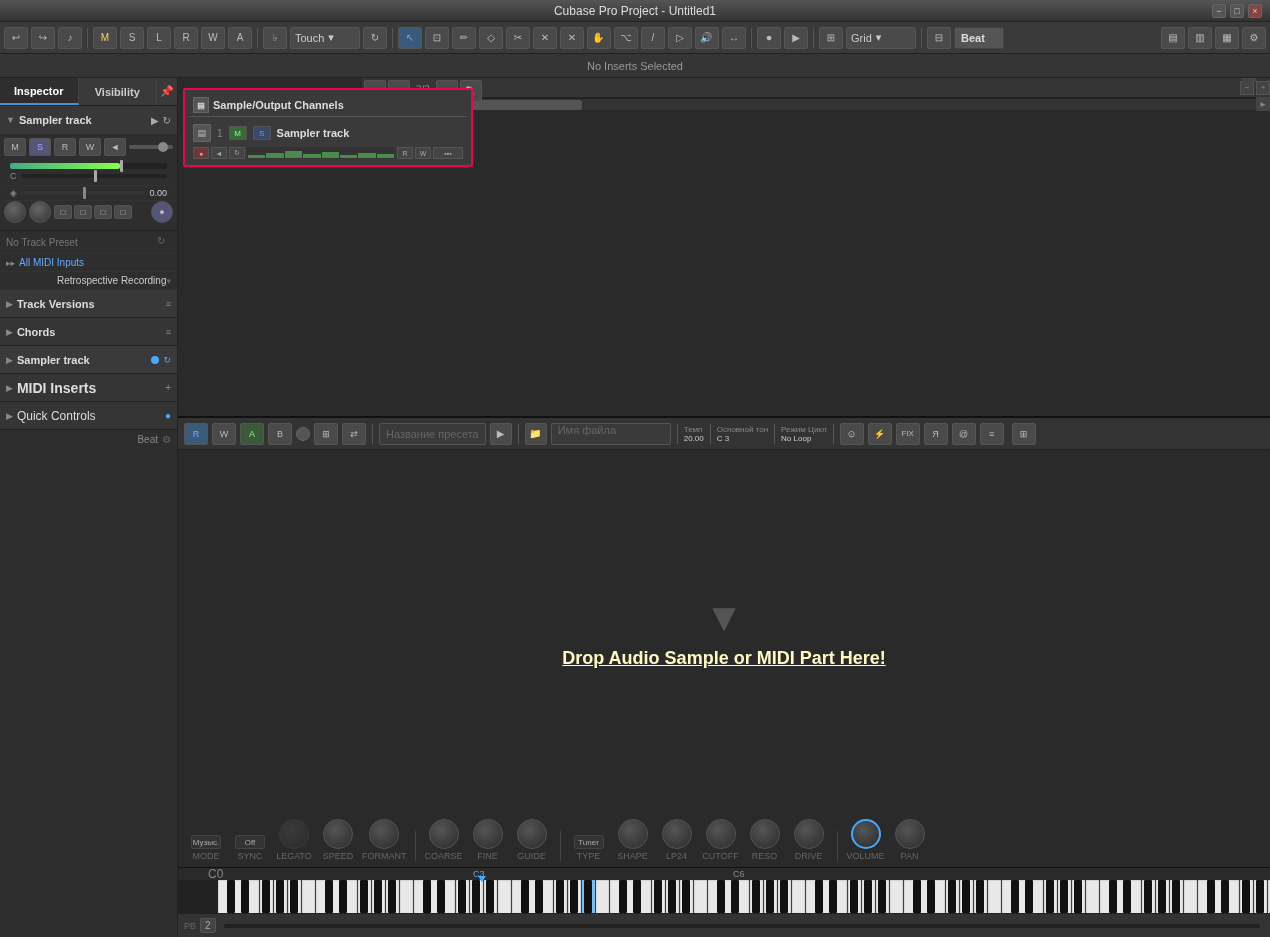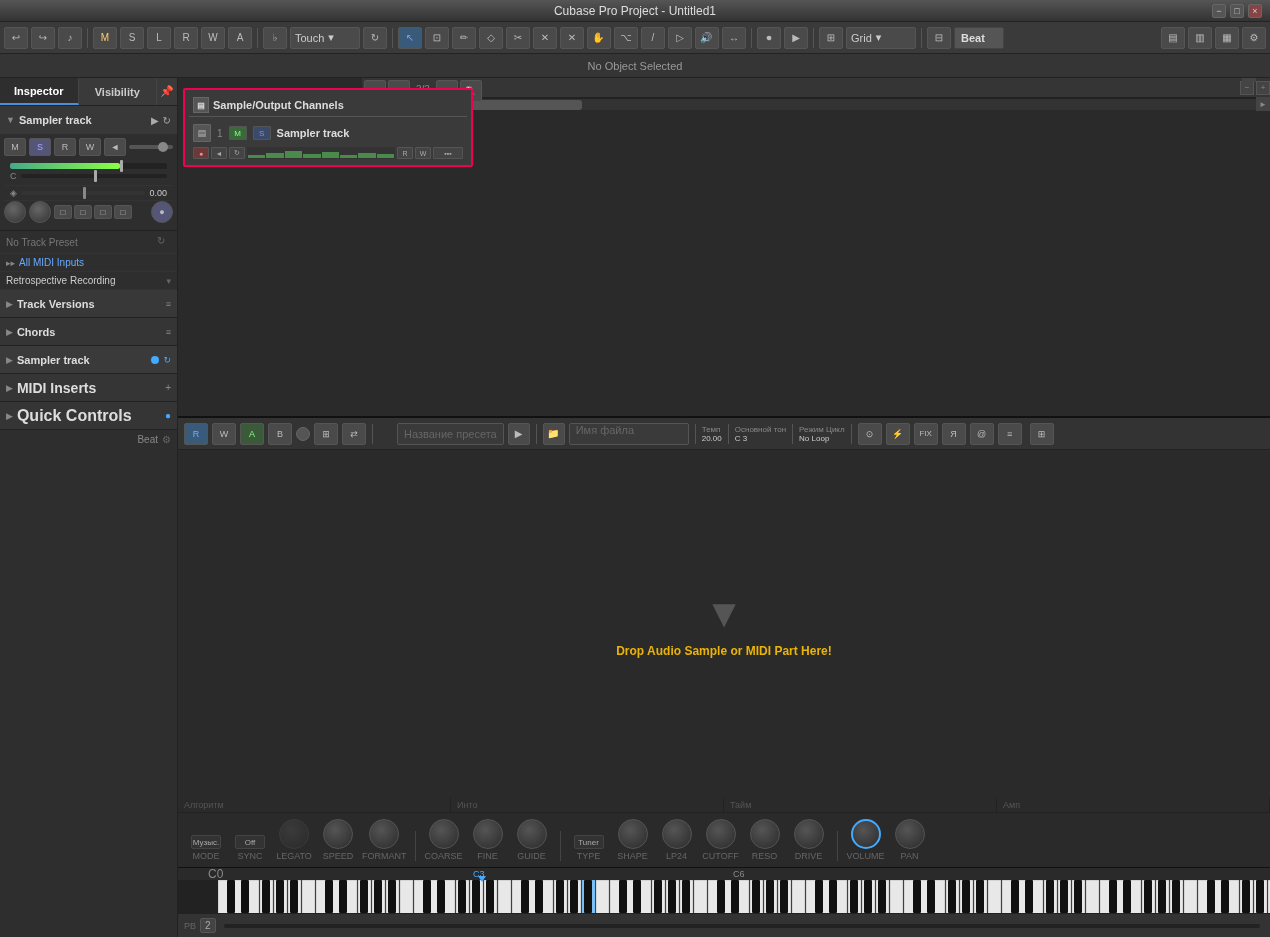--- a/index.html
+++ b/index.html
@@ -397,21 +397,21 @@
       color: #bbb; font-size: 9px; cursor: pointer;
     }
     .samp-btn.active { background: #3a5a7a; color: #7af; }
     .samp-label-btn {
       height: 22px;
       background: #3a3a3a;
       border: 1px solid #555;
       border-radius: 2px;
       padding: 0 6px;
       display: flex; align-items: center;
-      color: #888; font-size: 11px; margin-left: 18px;
+      color: #888; font-size: 11px;
     }
     .samp-input {
       height: 22px;
       background: #3a3a3a;
       border: 1px solid #555;
       border-radius: 2px;
       padding: 0 6px;
       color: #888; font-size: 11px;
       flex: 1;
     }
@@ -426,23 +426,24 @@
       align-items: center;
       justify-content: center;
       gap: 8px;
       color: #666;
     }
     .drop-arrow {
       font-size: 40px;
       color: #555;
     }
     .drop-text {
-      font-size: 12px;
-      color: #eab308;
+      font-size: 18px;
+      color: #fef9c3;
       font-weight: bold;
+      text-decoration: underline;
     }
     .ctrl-label {
       font-size: 9px;
       color: #666;
       text-transform: uppercase;
       text-align: center;
       min-width: 40px;
     }
     .ctrl-knob {
       width: 30px; height: 30px;
@@ -554,20 +555,21 @@
     .insp-midi-label {
       font-size: 10px;
       color: #6af;
       flex: 1;
     }
     .insp-retrospective {
       padding: 3px 6px;
       display: flex;
       align-items: center;
       border-bottom: 1px solid #333;
+      text-align: right;
     }
     .insp-retro-label {
       font-size: 10px;
       color: #ccc;
       flex: 1;
     }
     .insp-dropdown-arrow {
       color: #666; font-size: 9px;
     }
     .insp-track-versions {
@@ -751,21 +753,21 @@
   <div class="toolbar-btn">⊟</div>
   <div class="toolbar-label">Beat</div>
   <div style="flex:1"></div>
   <div class="toolbar-btn">▤</div>
   <div class="toolbar-btn">▥</div>
   <div class="toolbar-btn">▦</div>
   <div class="toolbar-btn">⚙</div>
 </div>
 
 <div class="no-object-bar">
-  <span>No Object Selected</span>
+  <span>No Inserts Selected</span>
 </div>
 
 <div class="main-layout">
 
   <div class="inspector">
     <div class="inspector-header">
       <div class="inspector-tab active">
         <span>Inspector</span>
       </div>
       <div class="inspector-tab">
@@ -861,21 +863,21 @@
     </div>
 
     <div class="insp-collapsed">
       <span class="expand-arrow">▶</span>
       <span style="font-size:14px;font-weight:bold;color:#ddd;flex:1;">MIDI Inserts</span>
       <span style="font-size:10px;color:#888;">+</span>
     </div>
 
     <div class="quick-controls-section">
       <span class="expand-arrow">▶</span>
-      <span style="font-size:16px;font-weight:bold;color:#ddd;flex:1;">Quick Controls</span>
+      <span style="font-size:12px;font-weight:normal;color:#ddd;flex:1;">Quick Controls</span>
       <span class="qc-icon">●</span>
     </div>
 
     <div class="setup-row">
       <span class="setup-label">Beat</span>
       <span class="gear-icon">⚙</span>
     </div>
   </div>
 
   <div class="right-panel">
@@ -1017,26 +1019,20 @@
         <div class="samp-btn">@</div>
         <div class="samp-btn">≡</div>
         <div class="samp-btn" style="margin-left:4px;">⊞</div>
       </div>
 
       <div class="drop-zone">
         <div class="drop-arrow">▼</div>
         <div class="drop-text">Drop Audio Sample or MIDI Part Here!</div>
       </div>
 
-      <div class="samp-section-labels">
-        <div class="samp-section-lbl">Алгоритм</div>
-        <div class="samp-section-lbl">Инто</div>
-        <div class="samp-section-lbl">Тайм</div>
-        <div class="samp-section-lbl">Амп</div>
-      </div>
 
       <div class="knobs-row">
 
         <div class="ctrl-section">
           <div class="ctrl-toggle">
             <span style="font-size:8px;color:#aaa;">Музыс.</span>
           </div>
           <span class="ctrl-label">MODE</span>
         </div>
         <div class="ctrl-section">

